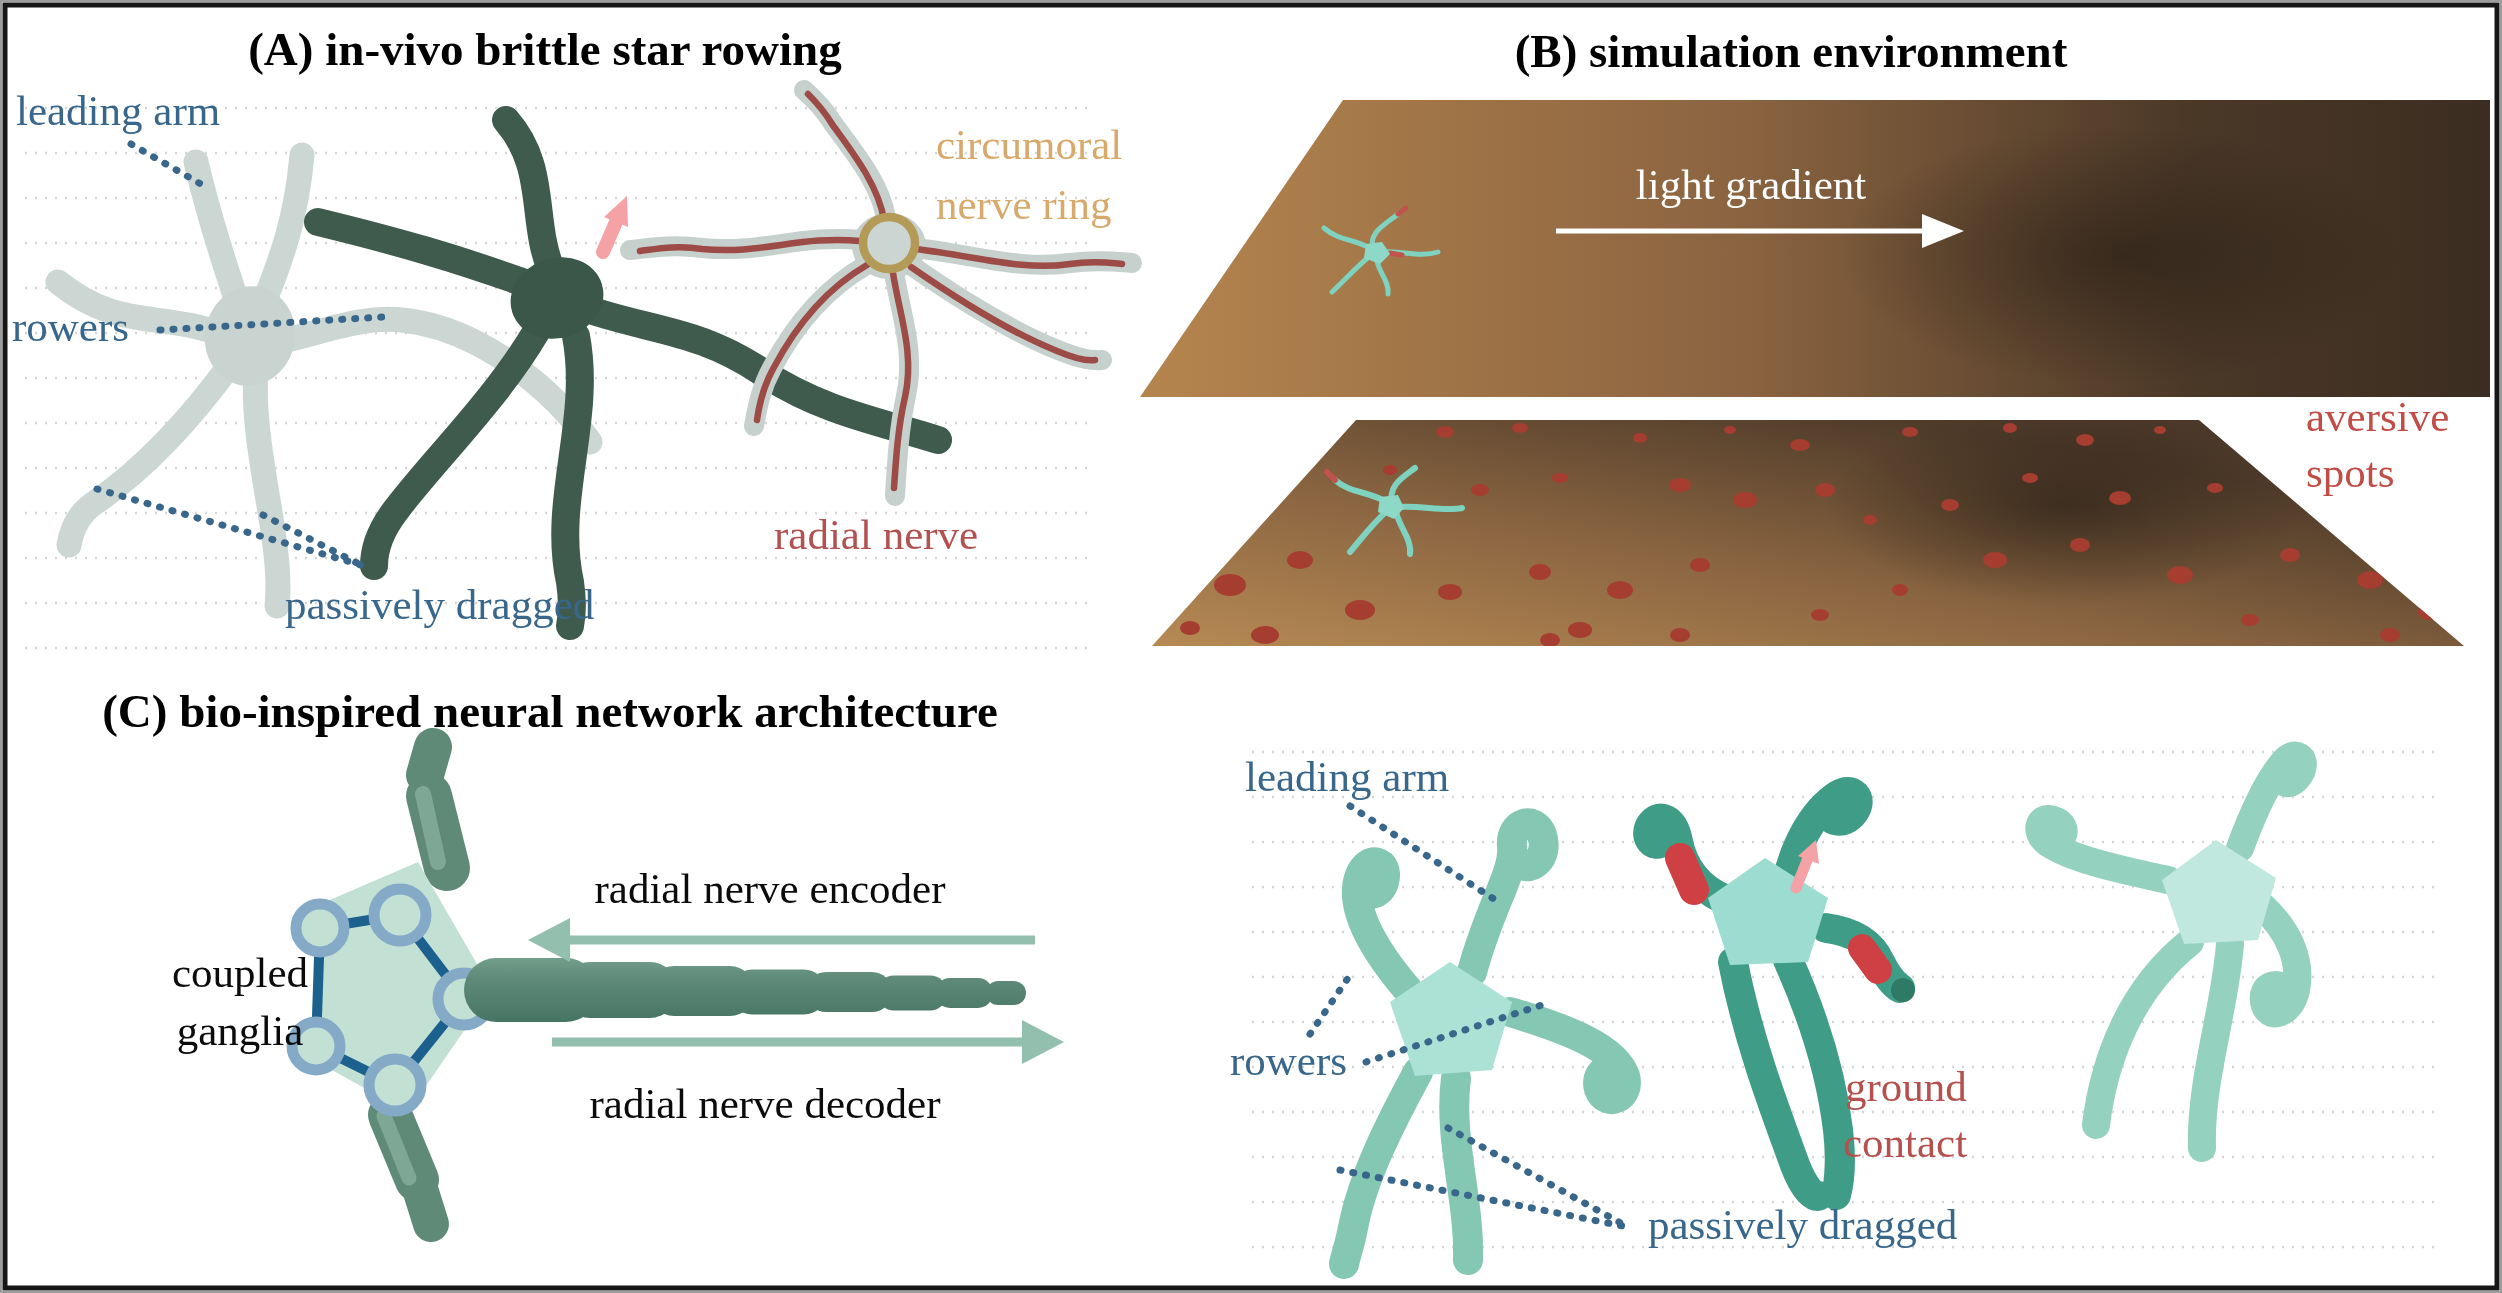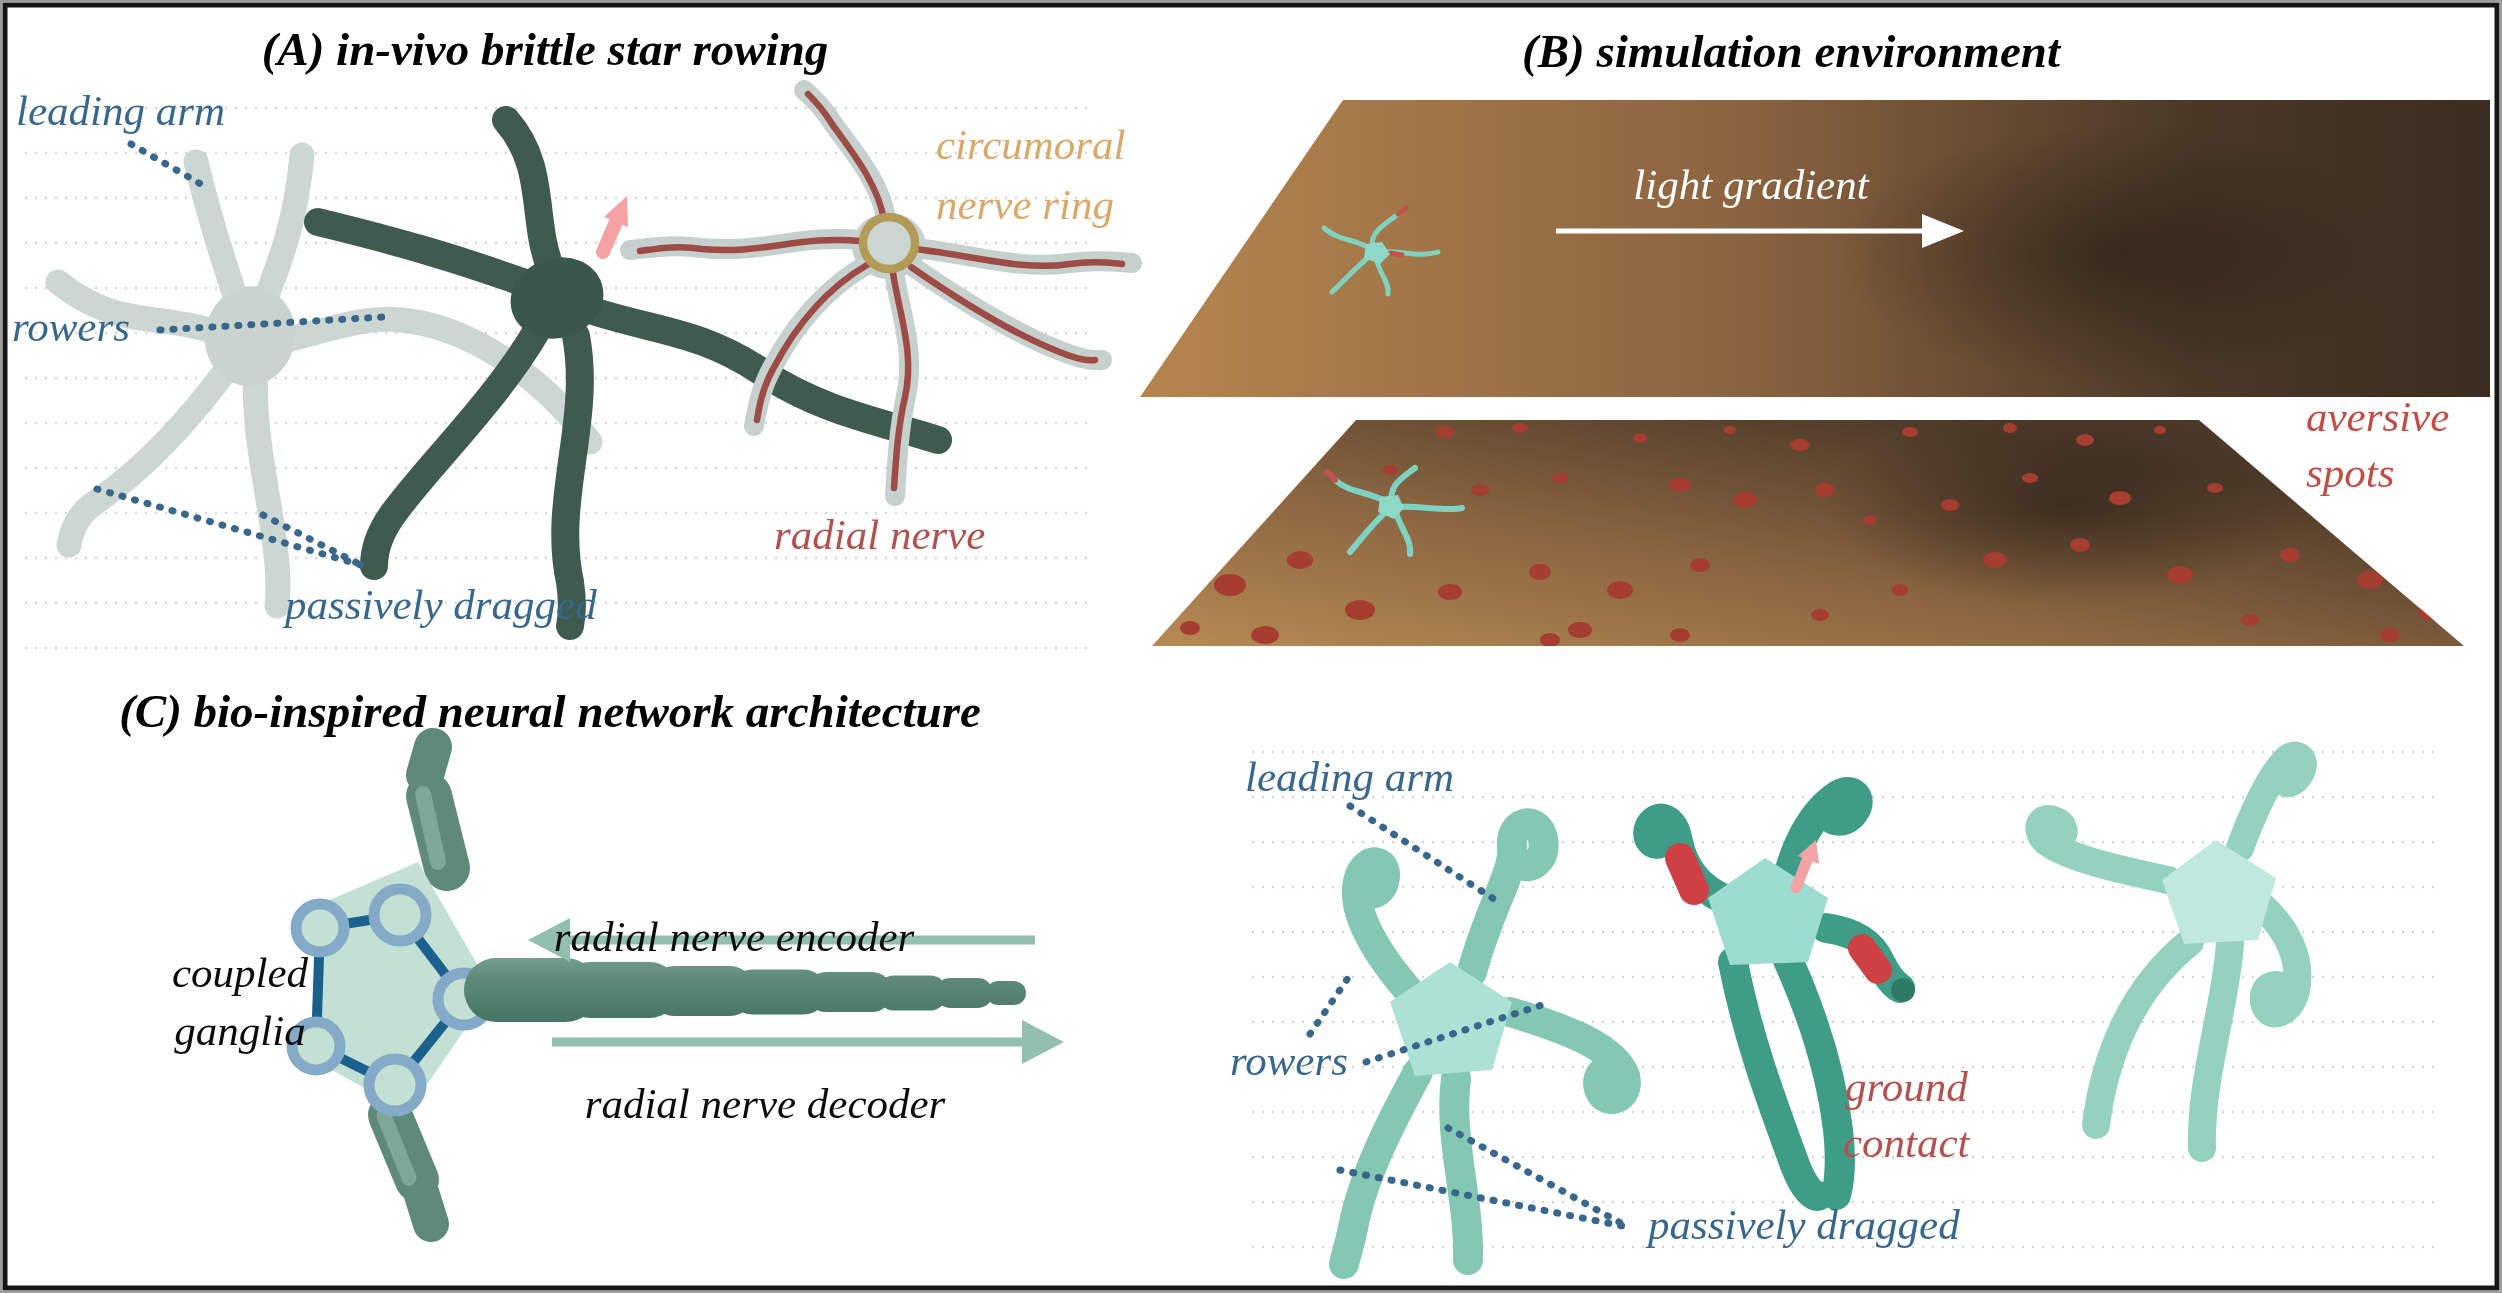--- a/index.html
+++ b/index.html
@@ -1,17 +1,17 @@
 <!DOCTYPE html>
 <html><head>
 <meta charset="utf-8">
 <style>
   html,body{margin:0;padding:0;background:#ffffff;}
   .stage{position:relative;width:2502px;height:1293px;background:#ffffff;overflow:hidden;
-         font-family:"Liberation Serif","DejaVu Serif",serif;font-style:italic;}
+         font-family:"Liberation Serif","DejaVu Serif",serif;}
   .stage svg{position:absolute;left:0;top:0;}
   .lbl{position:absolute;white-space:nowrap;font-size:43px;line-height:1.25;}
   .title{position:absolute;white-space:nowrap;font-size:47px;font-weight:bold;color:#000;
          text-align:center;}
   .blue{color:#38678b;}
   .tan{color:#d8a96a;}
   .rednerve{color:#b25150;}
   .redavers{color:#c04e47;}
   .redground{color:#b5504e;}
   .white{color:#ffffff;}
@@ -318,21 +318,21 @@
 <div class="lbl tan" style="left:936px;top:118px;">circumoral</div>
 <div class="lbl tan" style="left:936px;top:178px;">nerve ring</div>
 <div class="lbl rednerve" style="left:762px;top:508px;margin-left:12px;">radial nerve</div>
 
 <div class="lbl white ctr" style="left:1551px;top:158px;width:400px;">light gradient</div>
 <div class="lbl redavers" style="left:2306px;top:390px;">aversive</div>
 <div class="lbl redavers" style="left:2306px;top:446px;">spots</div>
 
 <div class="lbl black ctr" style="left:120px;top:946px;width:240px;">coupled</div>
 <div class="lbl black ctr" style="left:120px;top:1004px;width:240px;">ganglia</div>
-<div class="lbl black ctr" style="left:484px;top:862px;width:500px;margin-top:48px;">radial nerve encoder</div>
+<div class="lbl black ctr" style="left:520px;top:862px;width:500px;">radial nerve encoder</div>
 <div class="lbl black ctr" style="left:515px;top:1077px;width:500px;">radial nerve decoder</div>
 
 <div class="lbl blue" style="left:1245px;top:750px;">leading arm</div>
 <div class="lbl blue" style="left:1230px;top:1034px;">rowers</div>
 <div class="lbl redground" style="left:1845px;top:1060px;">ground</div>
 <div class="lbl redground" style="left:1843px;top:1116px;">contact</div>
 <div class="lbl blue" style="left:1648px;top:1198px;">passively dragged</div>
 
 </div>
 

